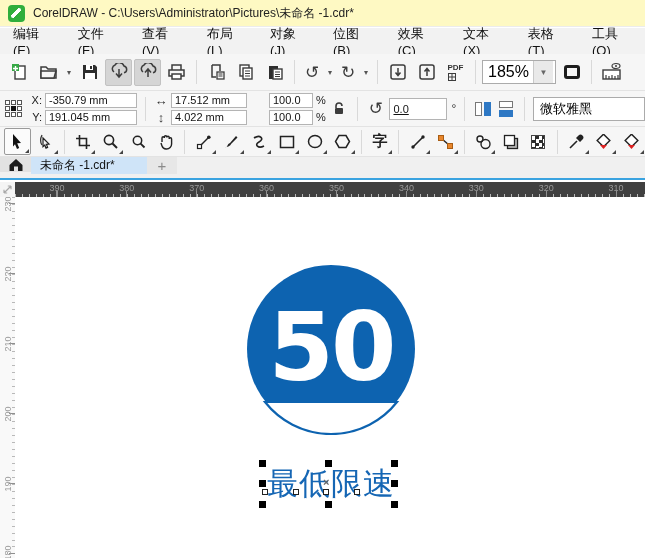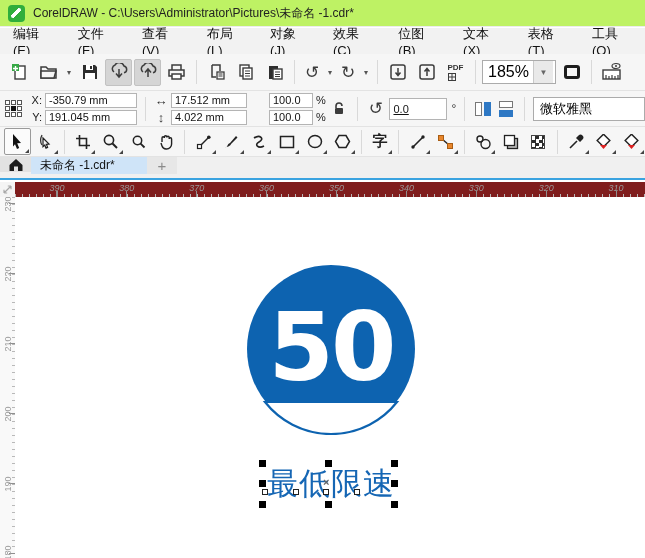--- a/index.html
+++ b/index.html
@@ -1,21 +1,21 @@
 <!DOCTYPE html>
 <html><head>
 <meta charset="utf-8">
 <style>
   * { margin:0; padding:0; box-sizing:border-box; }
   html,body { width:645px; height:558px; overflow:hidden; }
   body { font-family:"Liberation Sans","DejaVu Sans",sans-serif; background:#fff; position:relative; }
   .app { position:absolute; inset:0; }
 
   
-  .titlebar { position:absolute; left:0; top:0; width:645px; height:27px; background:#bef264;
+  .titlebar { position:absolute; left:0; top:0; width:645px; height:27px; background:#fef9c3;
     display:flex; align-items:center; padding-left:8px; border-bottom:1px solid #ececec; }
   .applogo { width:17px; height:17px; border-radius:4px; background:#2fae3c; position:relative; margin-right:8px; }
   .applogo::after { content:""; position:absolute; left:3px; top:3px; width:10px; height:10px;
     background:linear-gradient(135deg, transparent 38%, #fff 38%, #fff 62%, transparent 62%); border-radius:2px; }
   .title-text { font-size:12px; color:#222; }
 
   
   .menubar { position:absolute; left:0; top:28px; width:645px; height:26px; background:#f2f2f2;
     display:flex; align-items:center; }
   .menu-item { font-size:13px; color:#111; padding:0 13px; height:100%; display:flex; align-items:center; cursor:default; }
@@ -75,21 +75,21 @@
   .tabbar { position:absolute; left:0; top:157px; width:645px; height:23px; background:#f0f0f0;
     display:flex; align-items:flex-start; border-bottom:2px solid #3aa3e0; }
   .home-btn { width:31px; background:#e2e2e2; display:flex; align-items:center; justify-content:center; }
   .doc-tab { width:116px; background:#cfe4f8; display:flex; align-items:center; padding-left:9px;
     font-size:12px; color:#111; }
   .newtab-btn { width:30px; background:#e7e7e7; display:flex; align-items:center; justify-content:center;
     color:#8a8a8a; font-size:15px; }
 
   
   .ruler-corner { position:absolute; left:0; top:182px; width:15px; height:15px; background:#f4f4f4; }
-  .hruler { position:absolute; left:15px; top:182px; width:630px; height:15px; background:#7f1d1d; overflow:hidden;font-style:italic; }
+  .hruler { position:absolute; left:15px; top:182px; width:630px; height:15px; background:#404040; overflow:hidden; }
   .hruler .labels { display:flex; padding-left:7px; position:relative; z-index:2; }
   .hruler .labels span { width:69.9px; flex:0 0 69.9px; text-align:center; font-size:9px; color:#9a9a9a; padding-top:1px; }
   .hruler::before { content:""; position:absolute; left:0; right:0; bottom:0; height:3px;
     background:repeating-linear-gradient(to right, #b9b9b9 0 1px, transparent 1px 6.99px); }
   .hruler::after { content:""; position:absolute; left:0; right:0; bottom:0; height:6px;
     background:repeating-linear-gradient(to right, transparent 0 41.5px, #8f8f8f 41.5px 42.5px, transparent 42.5px 69.9px); }
   .vruler { position:absolute; left:0; top:197px; width:15px; height:361px; background:#f9f9f9; overflow:hidden; }
   .vruler .labels { position:absolute; top:-28px; left:0; width:15px; z-index:2; }
   .vruler .labels span { display:flex; align-items:center; justify-content:center; height:69.9px; width:15px;
     font-size:9px; color:#9a9a9a; transform:rotate(-90deg); }
@@ -116,22 +116,22 @@
     <div class="applogo"></div>
     <div class="title-text">CorelDRAW - C:\Users\Administrator\Pictures\未命名 -1.cdr*</div>
   </div>
 
   <div class="menubar">
     <div class="menu-item">编辑(E)</div>
     <div class="menu-item">文件(F)</div>
     <div class="menu-item">查看(V)</div>
     <div class="menu-item">布局(L)</div>
     <div class="menu-item">对象(J)</div>
+    <div class="menu-item">位图(B)</div>
     <div class="menu-item">效果(C)</div>
-    <div class="menu-item">位图(B)</div>
     <div class="menu-item">文本(X)</div>
     <div class="menu-item">表格(T)</div>
     <div class="menu-item">工具(O)</div>
   </div>
 
   <div class="row toolbar1">
     <div class="tbtn">
       <svg width="19" height="19" viewBox="0 0 19 19">
           <rect x="5" y="3" width="10" height="13" fill="#fff" stroke="#3c3c3c" stroke-width="1.4"></rect>
           <rect x="2" y="1" width="7" height="7" fill="#35a845"></rect>

